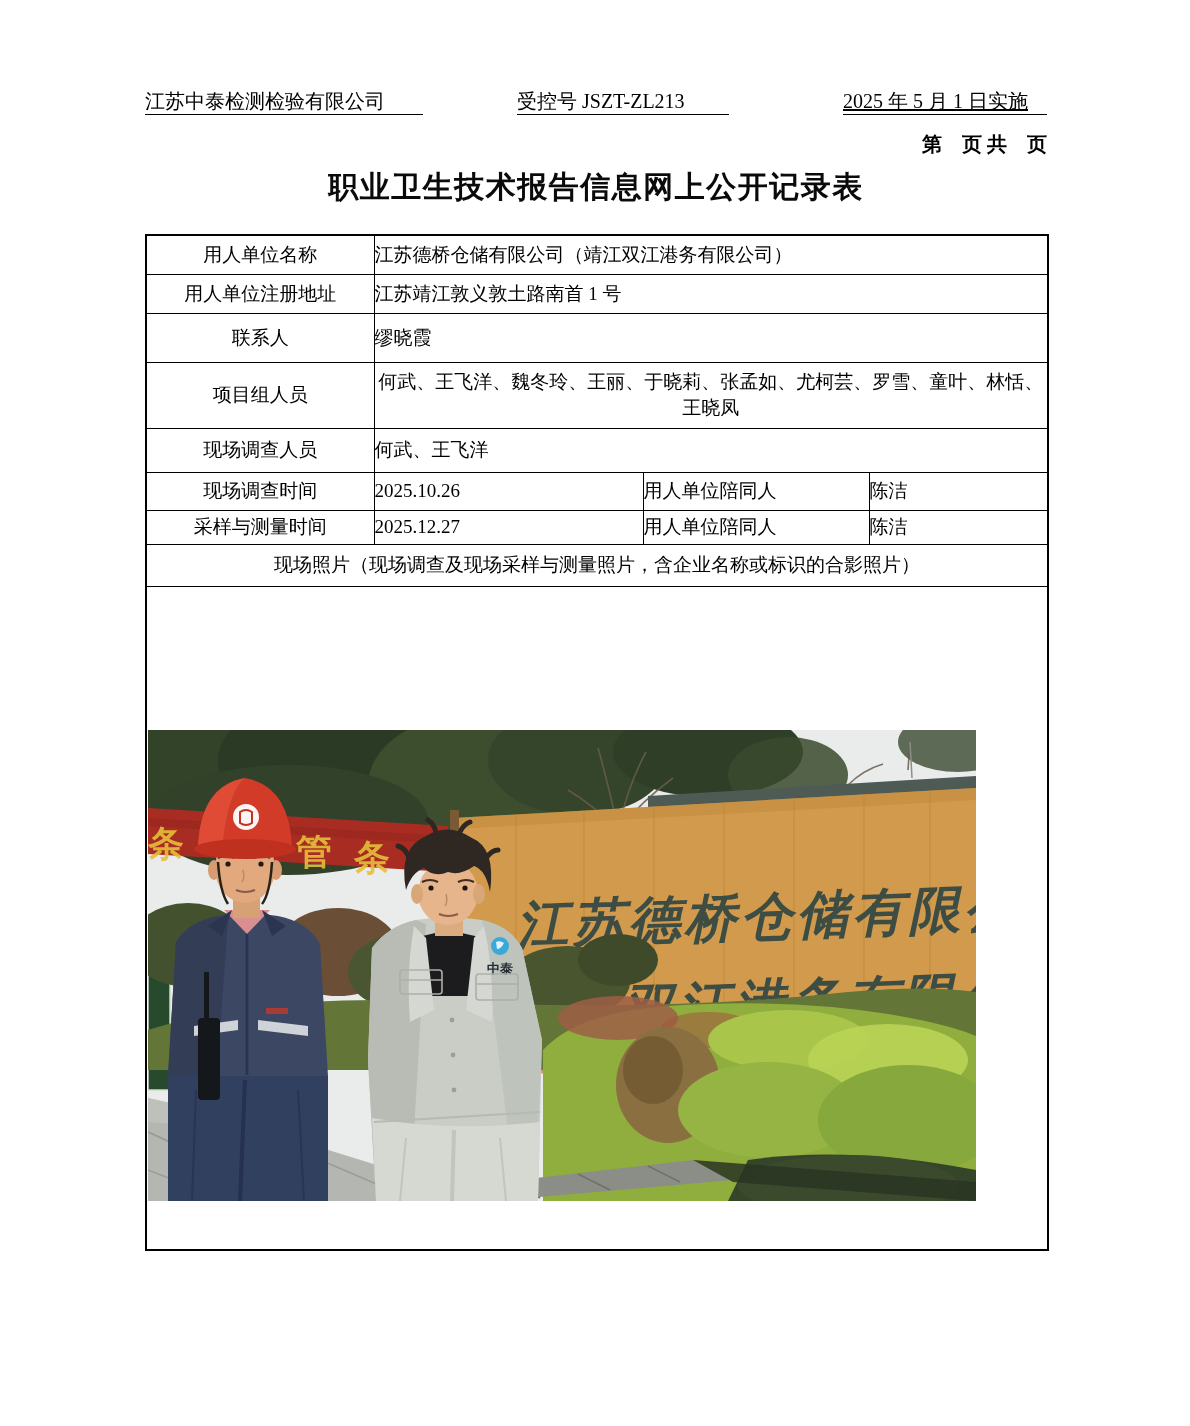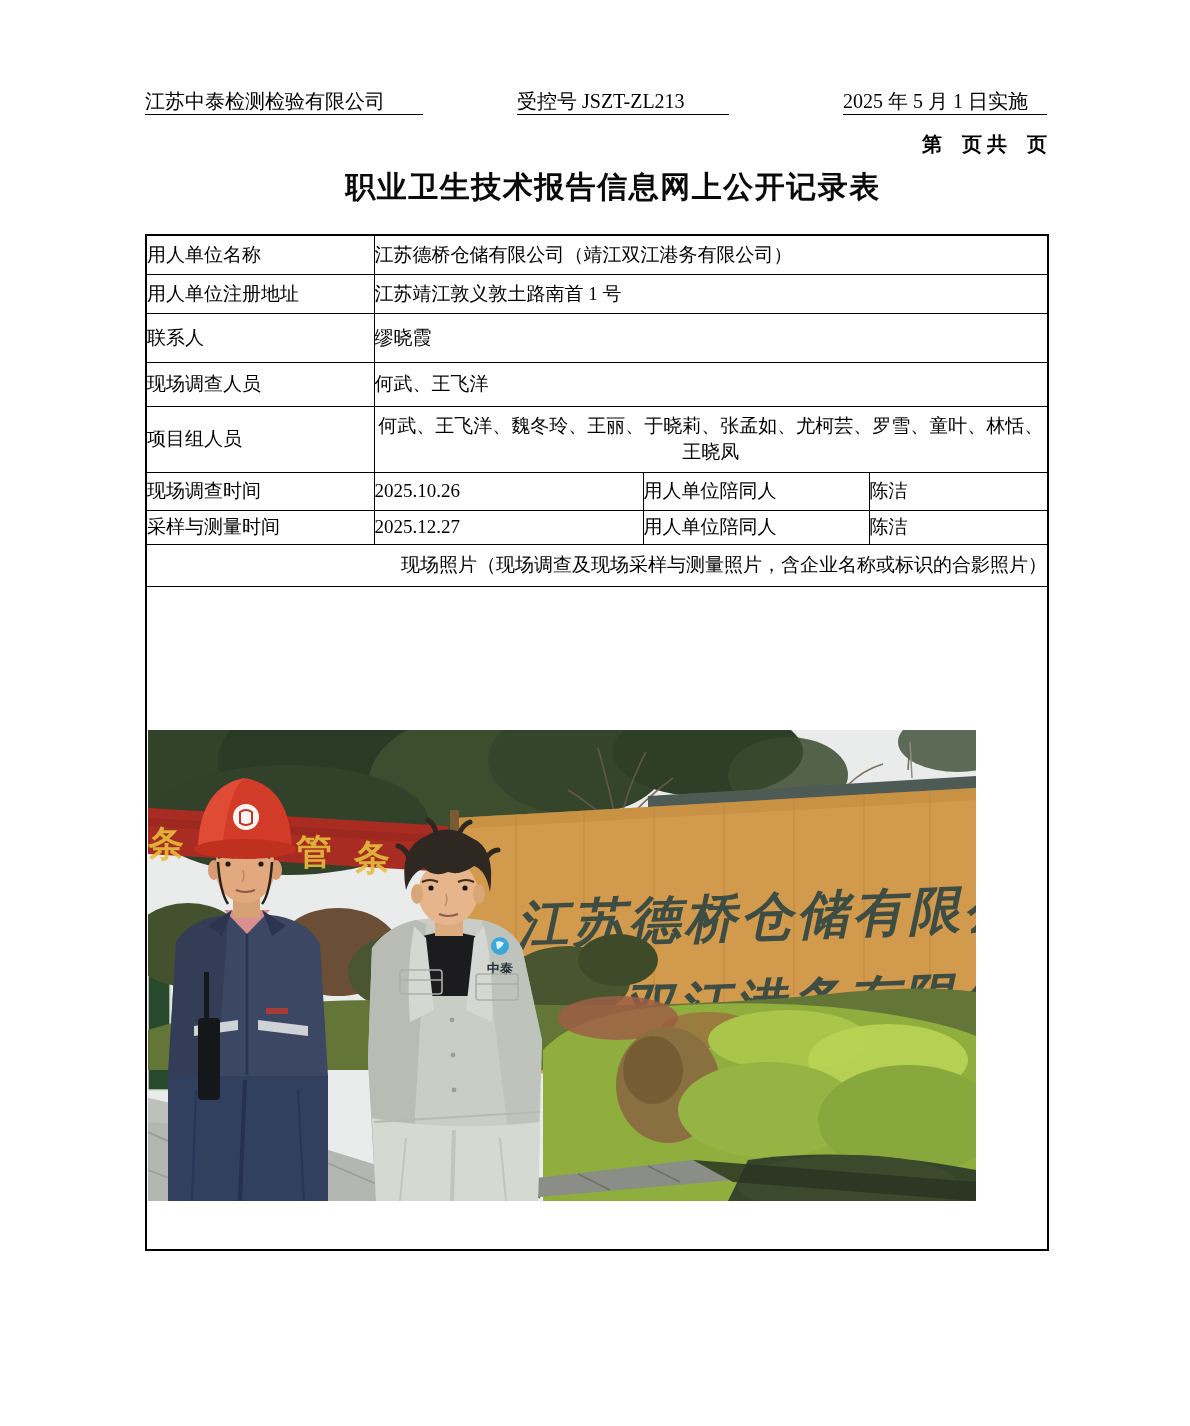--- a/index.html
+++ b/index.html
@@ -7,42 +7,42 @@
     position:relative;width:1190px;height:1426px;background:#ffffff;overflow:hidden;
     font-family:"Liberation Serif","DejaVu Serif",serif;color:#000;
   }
   
   .hdr-seg{
     position:absolute;top:88px;font-size:20px;line-height:26px;
     border-bottom:1.5px solid #000;white-space:nowrap;
   }
   .hdr-company{left:145px;min-width:278px;}
   .hdr-control{left:517px;min-width:212px;}
-  .hdr-date{left:843px;min-width:204px;}
+  .hdr-date{left:843px;min-width:204px;text-decoration:underline;}
   .page-line{
     position:absolute;top:131px;left:845px;width:202px;text-align:right;
     font-size:20px;line-height:26px;white-space:nowrap;font-weight:bold;
   }
   .doc-title{
-    position:absolute;top:167px;left:162px;width:902px;margin:0;
+    position:absolute;top:167px;left:145px;width:902px;margin:0;
     text-align:center;font-family:"Liberation Sans","DejaVu Sans",sans-serif;
     font-size:30px;font-weight:bold;letter-spacing:1.5px;color:#0a0a0a;
   }
   
   table.form{
     position:absolute;left:145px;top:234px;width:902px;
     border-collapse:collapse;table-layout:fixed;
     border:2.5px solid #000;
     font-size:19px;
   }
   table.form td{border:1.4px solid #000;padding:0;vertical-align:middle;overflow:hidden;}
-  td.lbl{text-align:left;}
+  td.lbl{text-align:center;}
   td.val{}
   td.val-wrap{text-align:center;padding:0 16px;line-height:26px;}
-  td.cap{text-align:right;padding-left:40px;margin-top:7px;}
+  td.cap{text-align:center;padding-left:40px;margin-top:7px;}
   td.photo-td{vertical-align:top;background:#fff;}
   .photo-wrap{margin:95px 0 0 1px;width:828px;height:471px;}
   .photo-wrap svg{display:block;}
   
   .sign-text{
     font-family:"DejaVu Sans","Liberation Sans",sans-serif;
     font-weight:bold;font-style:italic;font-size:52px;letter-spacing:4px;fill:#3e4d44;
   }
   .banner-char{
     font-family:"DejaVu Sans","Liberation Sans",sans-serif;
@@ -79,27 +79,27 @@
         <td class="val" colspan="3">江苏德桥仓储有限公司（靖江双江港务有限公司）</td>
       </tr>
       <tr style="height:39px">
         <td class="lbl">用人单位注册地址</td>
         <td class="val" colspan="3">江苏靖江敦义敦土路南首 1 号</td>
       </tr>
       <tr style="height:49px">
         <td class="lbl">联系人</td>
         <td class="val" colspan="3">缪晓霞</td>
       </tr>
+      <tr style="height:66px">
+        <td class="lbl">项目组人员</td>
+        <td class="val-wrap" colspan="3">何武、王飞洋、魏冬玲、王丽、于晓莉、张孟如、尤柯芸、罗雪、童叶、林恬、王晓凤</td>
+      </tr>
       <tr style="height:44px">
         <td class="lbl">现场调查人员</td>
         <td class="val" colspan="3">何武、王飞洋</td>
-      </tr>
-      <tr style="height:66px">
-        <td class="lbl">项目组人员</td>
-        <td class="val-wrap" colspan="3">何武、王飞洋、魏冬玲、王丽、于晓莉、张孟如、尤柯芸、罗雪、童叶、林恬、王晓凤</td>
       </tr>
       <tr style="height:38px">
         <td class="lbl">现场调查时间</td>
         <td class="val">2025.10.26</td>
         <td class="val">用人单位陪同人</td>
         <td class="val">陈洁</td>
       </tr>
       <tr style="height:34px">
         <td class="lbl">采样与测量时间</td>
         <td class="val">2025.12.27</td>

